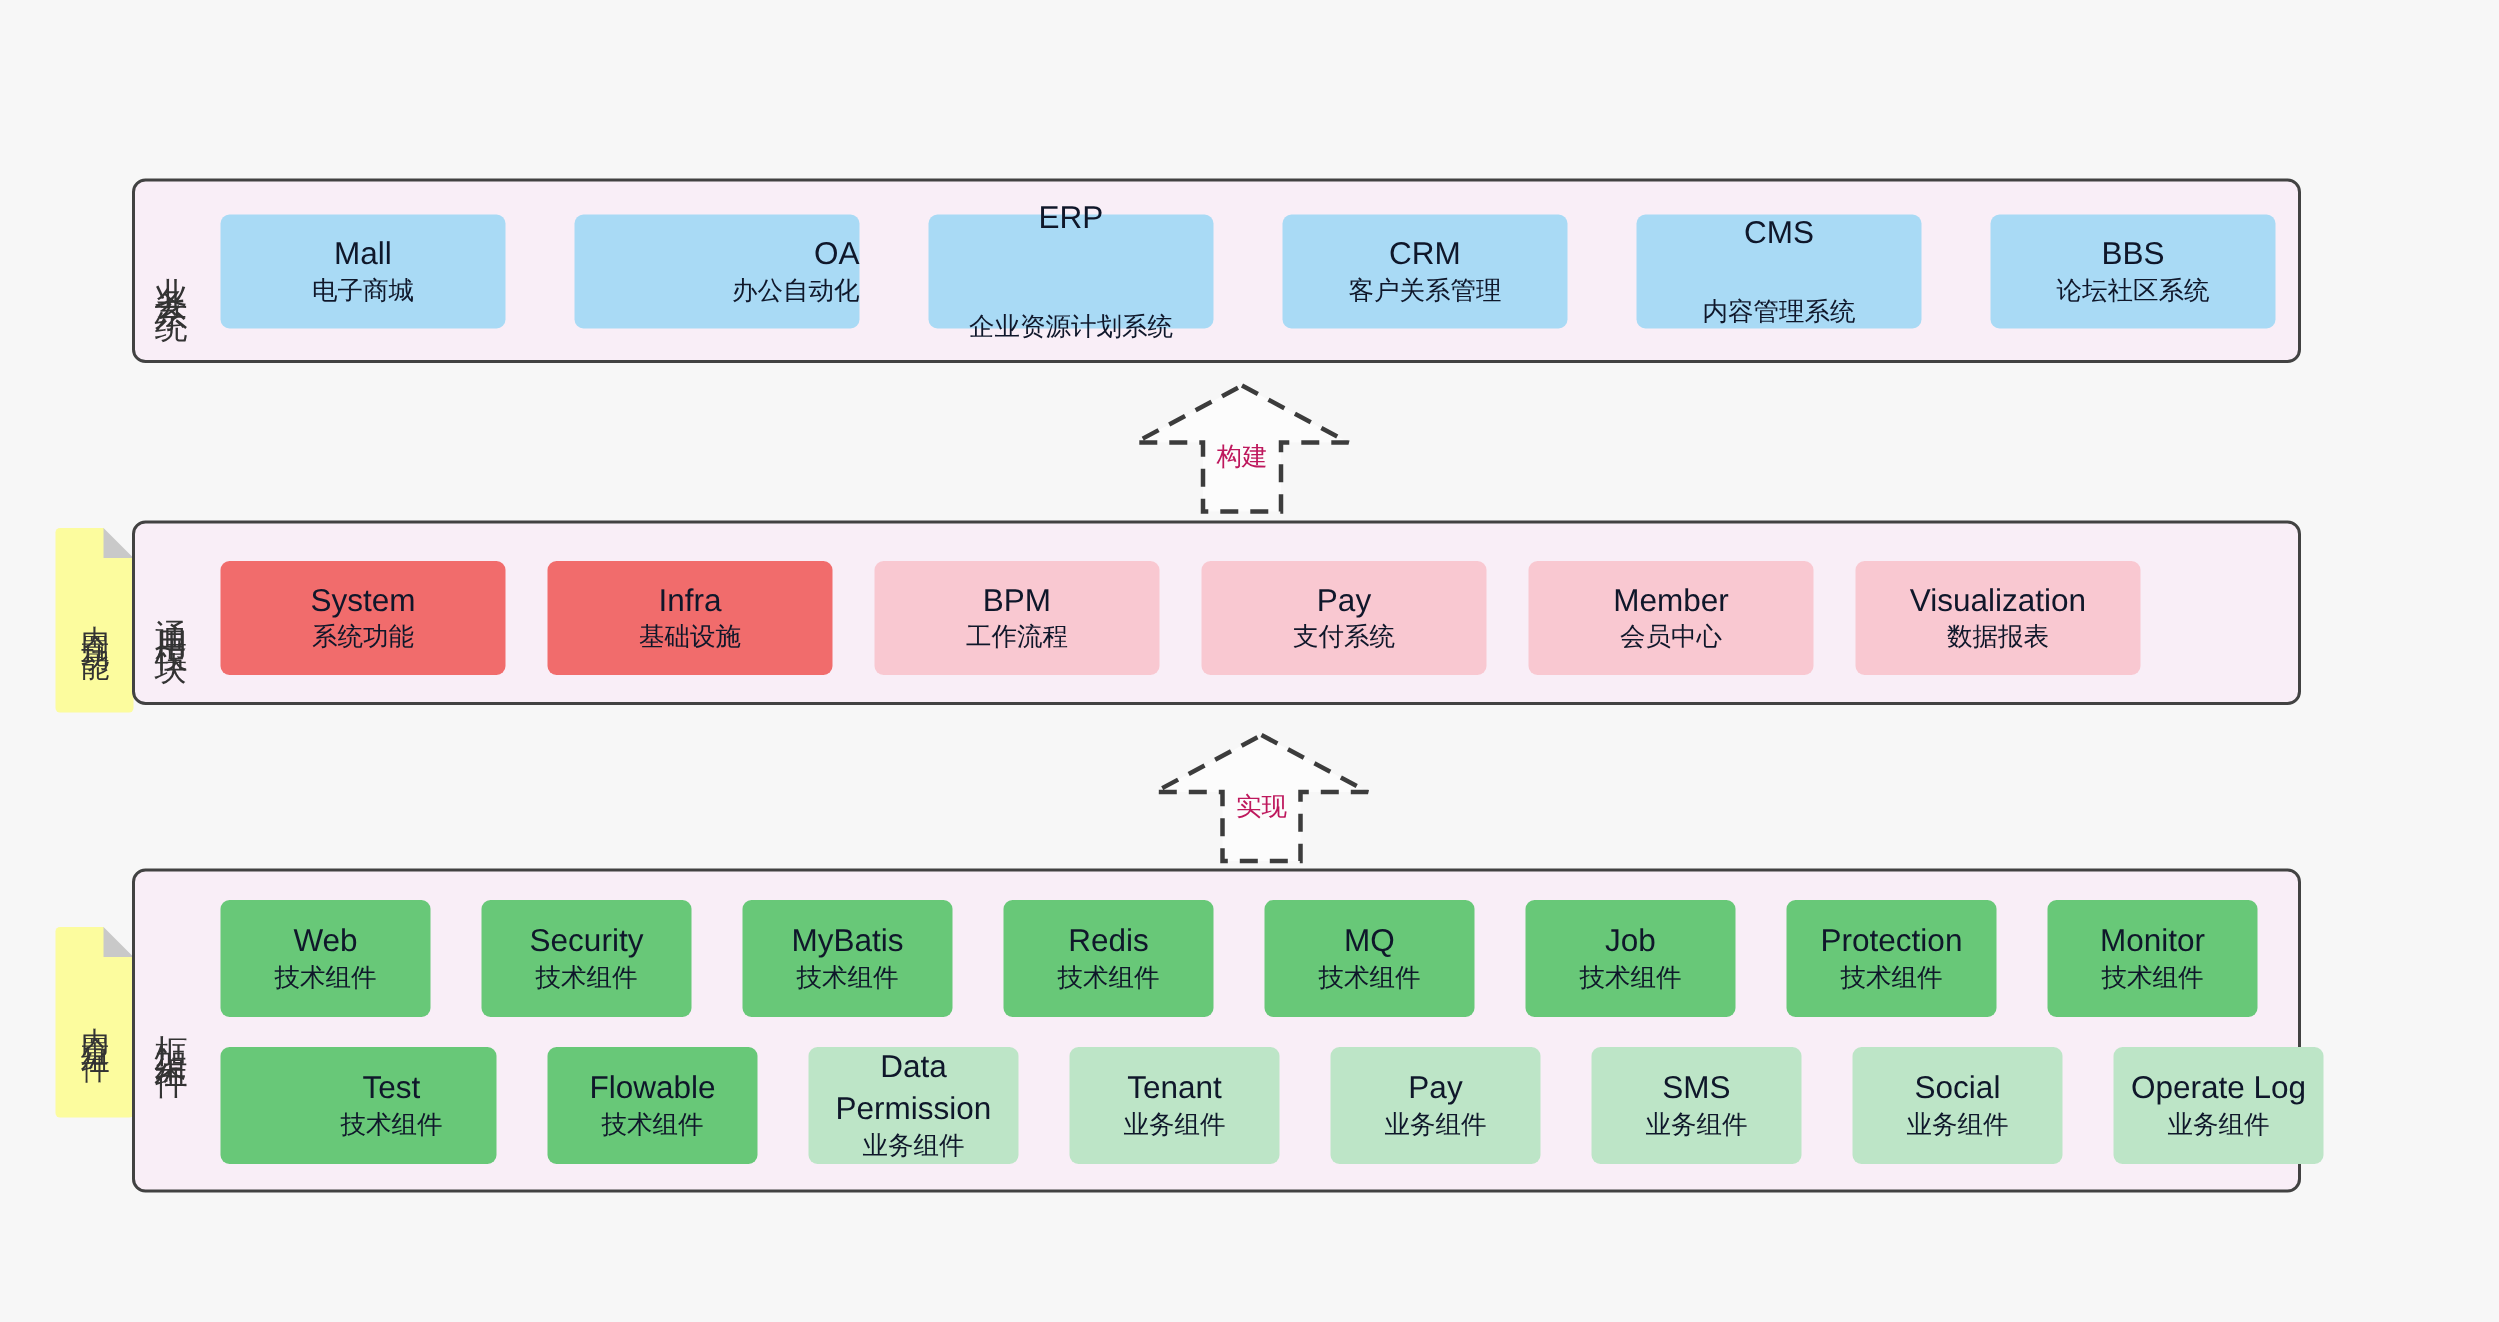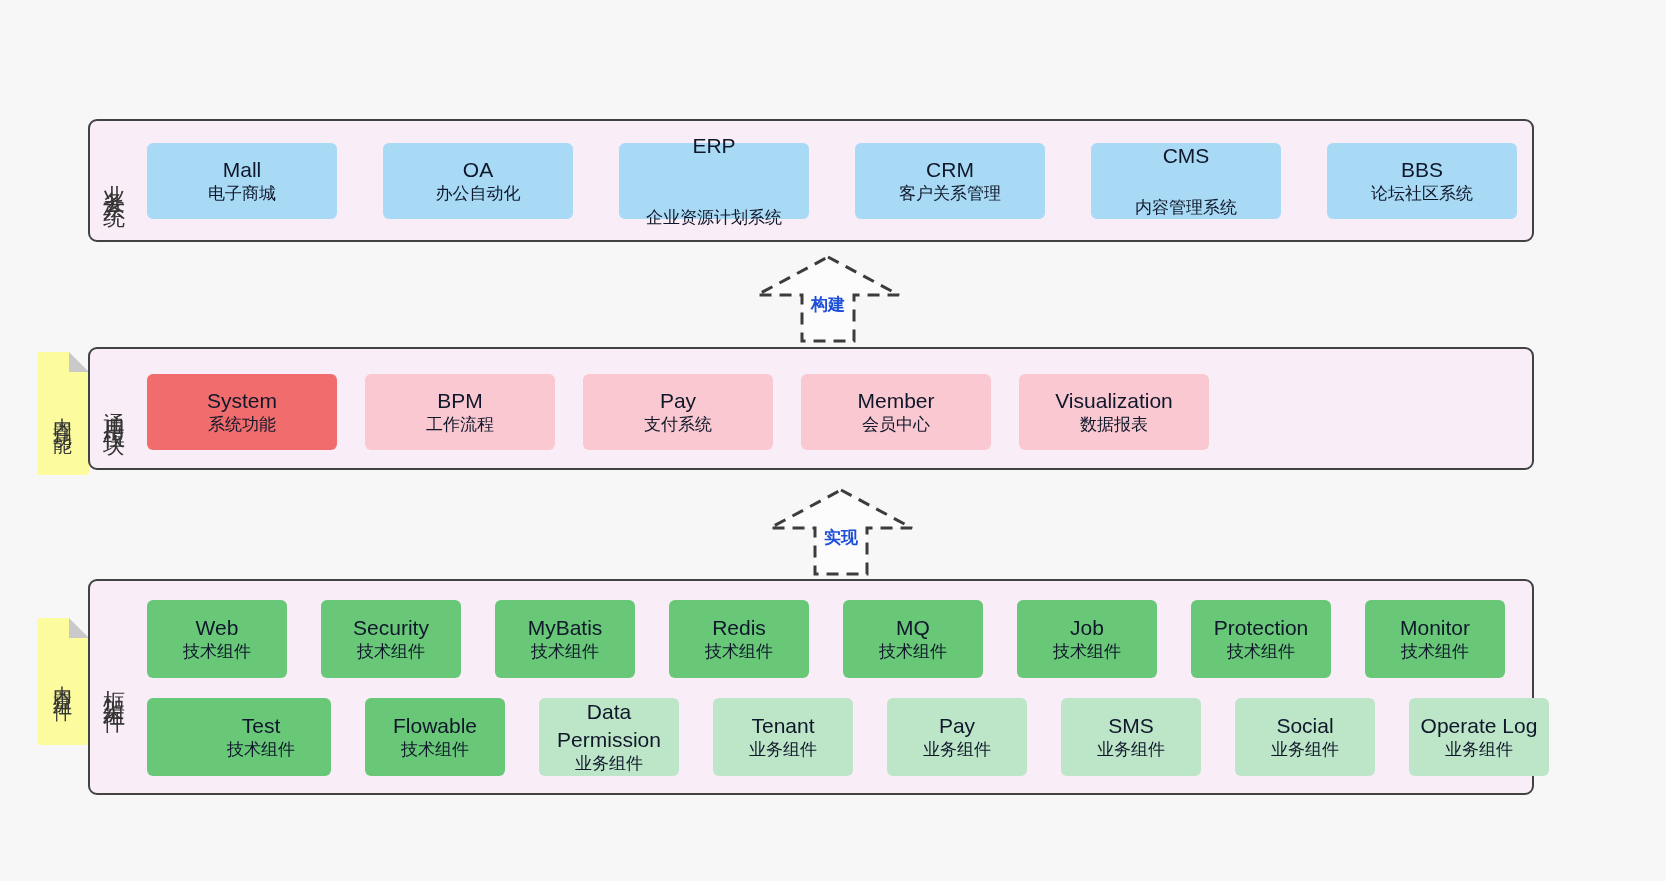--- a/index.html
+++ b/index.html
@@ -48,36 +48,36 @@
     writing-mode:vertical-rl; text-orientation:upright;
     font-size:19px; letter-spacing:6px; color:#333; white-space:nowrap; line-height:1;
   }
 
   .arrow { position:absolute; width:150px; height:92px; }
   .arrow svg { display:block; }
   #arrow-build     { left:753px; top:253px; }
   #arrow-implement { left:766px; top:486px; }
   .arrow-label {
     position:absolute; left:50%; top:40px; transform:translateX(-50%);
-    background:#fcfcfc; font-size:17px; color:#1d4ed8; padding:0 3px; white-space:nowrap;font-weight:bold;
+    background:#fcfcfc; font-size:17px; color:#be185d; padding:0 3px; white-space:nowrap;
   }
 </style>
 </head>
 <body>
 
 <div class="canvas">
 
   <section class="panel" id="panel-business">
     <div class="panel-label">业务系统</div>
     <div class="box-row" id="business-row">
         <div class="box" style="background: rgb(169, 218, 245);">
           <span class="box-name">Mall</span>
           <span class="box-desc">电子商城</span>
         </div>
-        <div class="box" style="background: rgb(169, 218, 245);">
+        <div class="box" style="background: rgb(169, 218, 245); align-items: flex-end;">
           <span class="box-name">OA</span>
           <span class="box-desc">办公自动化</span>
         </div>
         <div class="box" style="background: rgb(169, 218, 245); gap: 48px;">
           <span class="box-name">ERP</span>
           <span class="box-desc">企业资源计划系统</span>
         </div>
         <div class="box" style="background: rgb(169, 218, 245);">
           <span class="box-name">CRM</span>
           <span class="box-desc">客户关系管理</span>
@@ -104,20 +104,24 @@
     <span class="note-fold"></span>
     <span class="note-text">内置功能</span>
   </div>
   <section class="panel" id="panel-modules">
     <div class="panel-label">通用模块</div>
     <div class="box-row" id="modules-row">
         <div class="box" style="background: rgb(241, 108, 108);">
           <span class="box-name">System</span>
           <span class="box-desc">系统功能</span>
         </div>
+        <div class="box" style="background: rgb(241, 108, 108);">
+          <span class="box-name">Infra</span>
+          <span class="box-desc">基础设施</span>
+        </div>
         <div class="box" style="background: rgb(249, 200, 209);">
           <span class="box-name">BPM</span>
           <span class="box-desc">工作流程</span>
         </div>
         <div class="box" style="background: rgb(249, 200, 209);">
           <span class="box-name">Pay</span>
           <span class="box-desc">支付系统</span>
         </div>
         <div class="box" style="background: rgb(249, 200, 209);">
           <span class="box-name">Member</span>

